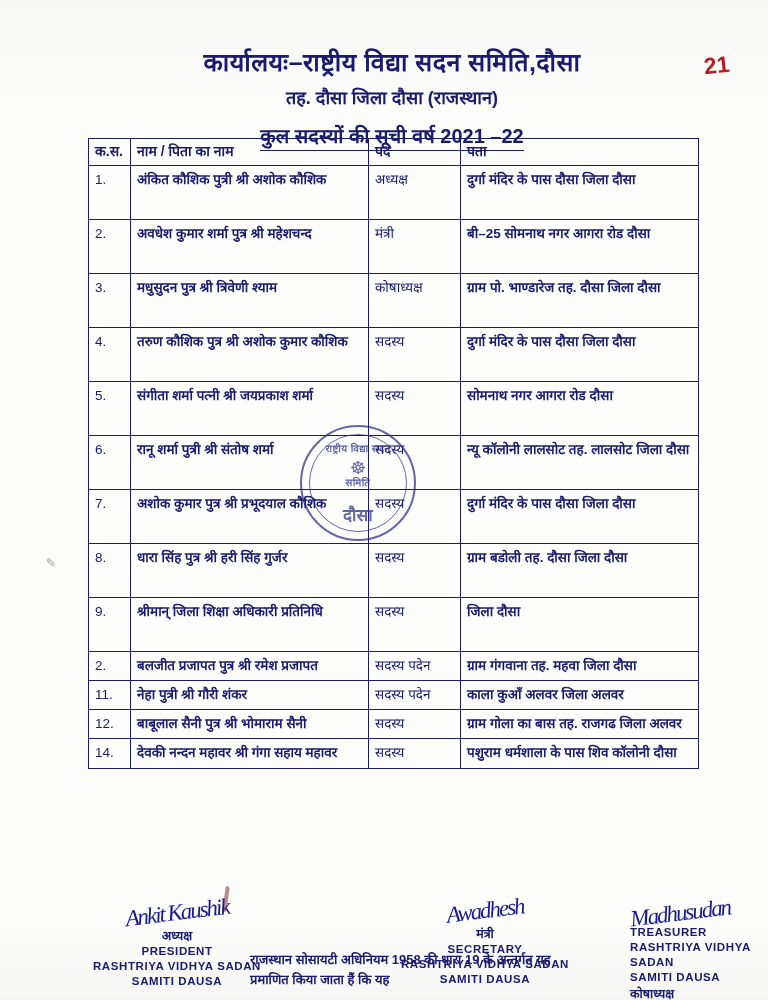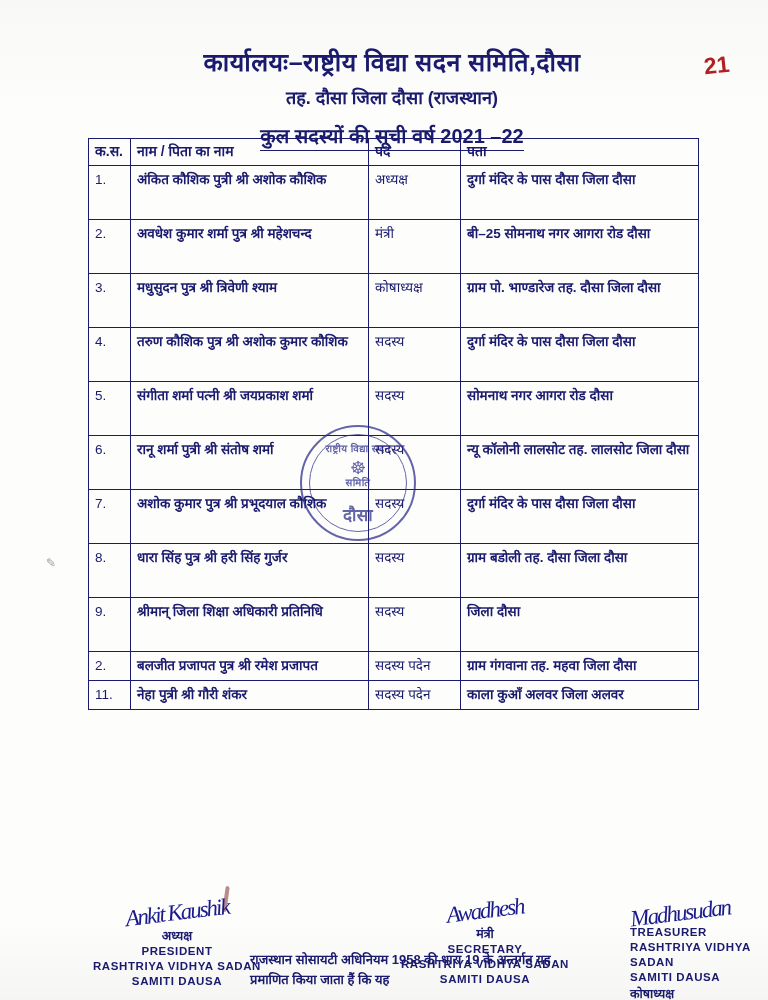--- a/index.html
+++ b/index.html
@@ -286,20 +286,32 @@
           <td class="name">बलजीत प्रजापत पुत्र श्री रमेश प्रजापत</td>
           <td class="post">सदस्य पदेन</td>
           <td class="addr">ग्राम गंगवाना तह. महवा जिला दौसा</td>
         </tr>
         <tr>
           <td class="sn">11.</td>
           <td class="name">नेहा पुत्री श्री गौरी शंकर</td>
           <td class="post">सदस्य पदेन</td>
           <td class="addr">काला कुआँ अलवर जिला अलवर</td>
         </tr>
+        <tr>
+          <td class="sn">12.</td>
+          <td class="name">बाबूलाल सैनी पुत्र श्री भोमाराम सैनी</td>
+          <td class="post">सदस्य</td>
+          <td class="addr">ग्राम गोला का बास तह. राजगढ जिला अलवर</td>
+        </tr>
+        <tr>
+          <td class="sn">14.</td>
+          <td class="name">देवकी नन्दन महावर श्री गंगा सहाय महावर</td>
+          <td class="post">सदस्य</td>
+          <td class="addr">पशुराम धर्मशाला के पास शिव कॉलोनी दौसा</td>
+        </tr>
       </tbody>
     </table>
   </div>
 
   <div class="stamp">
     <div class="stamp-top">राष्ट्रीय विद्या सदन</div>
     <div class="stamp-emblem">☸</div>
     <div class="stamp-mid">समिति</div>
     <div class="stamp-bottom">दौसा</div>
   </div>

